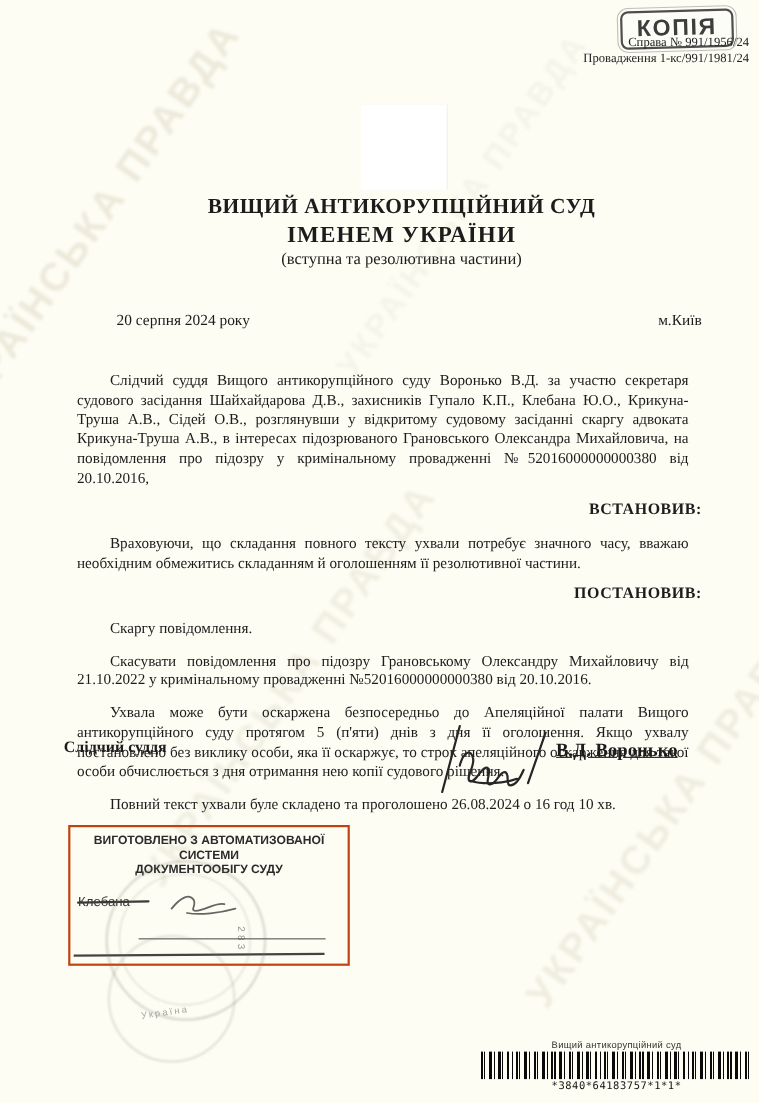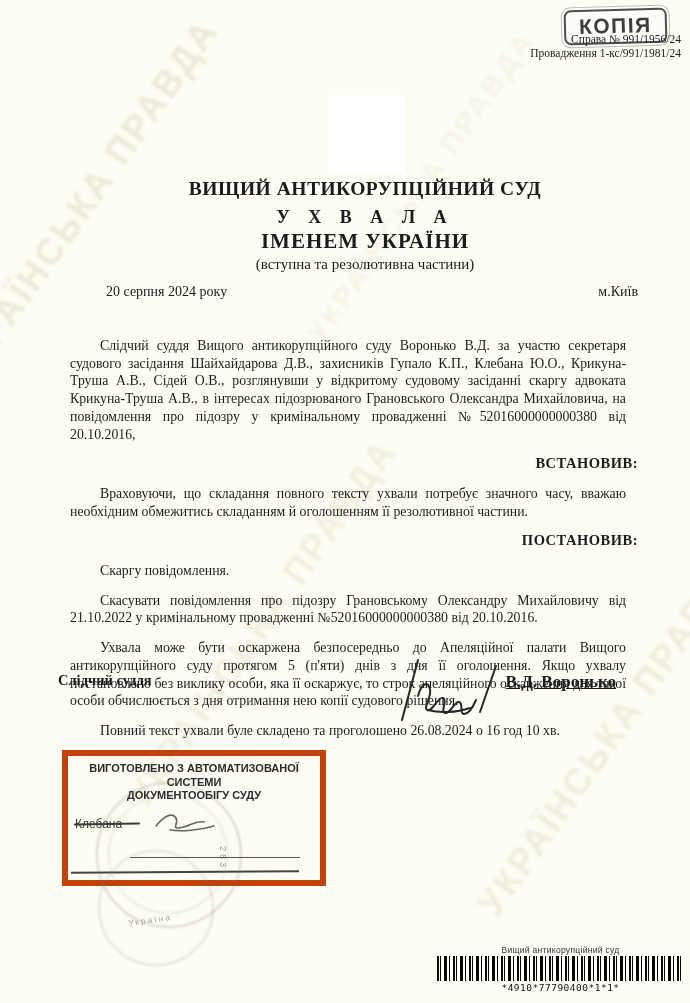--- a/index.html
+++ b/index.html
@@ -56,21 +56,21 @@
   .sig-row{
     position:absolute;left:58px;top:672px;width:580px;
     display:flex;align-items:flex-start;
   }
   .sig-role{font-weight:bold;font-size:14.5px;}
   .sig-script{position:absolute;left:330px;top:-20px;}
   .sig-name{font-weight:bold;font-size:17px;margin-left:auto;margin-right:22px;text-decoration:underline;}
   
   .stamp-box{
     position:absolute;left:62px;top:750px;width:252px;height:124px;
-    border:6px solid #c2410c;font-family:"Liberation Sans", sans-serif;color:#2b2b2b;
+    border:2px solid #c2410c;font-family:"Liberation Sans", sans-serif;color:#2b2b2b;
   }
   .box-head{font-weight:bold;font-size:11px;line-height:13.5px;text-align:center;margin-top:6px;}
   .box-validity{font-size:12px;margin:9px 4px 0 7px;white-space:nowrap;color:#333;}
   .box-underline-short{position:absolute;left:6px;top:67px;width:66px;height:2px;background:#3a3a3a;border-radius:2px;transform:rotate(-1deg);}
   .box-secretary{font-size:12px;margin:14px 0 0 7px;color:#333;}
   .box-sec-line{position:absolute;left:62px;top:101px;width:170px;height:1.3px;background:#555;}
   .box-bottom-line{position:absolute;left:3px;bottom:8px;width:228px;height:1.5px;background:#444;transform:rotate(-.4deg);}
   .box-side-num{
     position:absolute;left:150px;top:90px;writing-mode:vertical-rl;
     font-size:9px;letter-spacing:3px;color:rgba(70,70,70,.55);
@@ -116,21 +116,20 @@
 
   <div class="case-block">
     <div>Справа № 991/1956/24</div>
     <div>Провадження 1-кс/991/1981/24</div>
   </div>
 
   <div class="emblem-box"></div>
 
   <div class="title-block">
     <div class="title-court">ВИЩИЙ АНТИКОРУПЦІЙНИЙ СУД</div>
-    <div class="title-doc">У Х В А Л А</div>
     <div class="title-name">ІМЕНЕМ УКРАЇНИ</div>
     <div class="title-sub">(вступна та резолютивна частини)</div>
   </div>
 
   <div class="dateline">
     <span class="date">20 серпня 2024 року</span>
     <span class="city">м.Київ</span>
   </div>
 
   <div class="body-text">
@@ -179,16 +178,16 @@
   </svg>
 
   <div class="seal" style="left:96px;top:782px;width:142px;height:142px;"></div>
   <div class="seal inner-ring" style="left:108px;top:794px;width:118px;height:118px;"></div>
   <div class="seal" style="left:98px;top:850px;width:112px;height:112px;border-color:rgba(140,132,118,.22);"></div>
   <div class="seal-text" style="left:128px;top:915px;">Україна</div>
 
   <div class="barcode-block">
     <div class="barcode-label">Вищий антикорупційний суд</div>
     <div class="barcode-bars"></div>
-    <div class="barcode-number">*4910*77790400*1*1*</div>
+    <div class="barcode-number">*3840*64183757*1*1*</div>
   </div>
 
 </div>
 
 </body></html>

